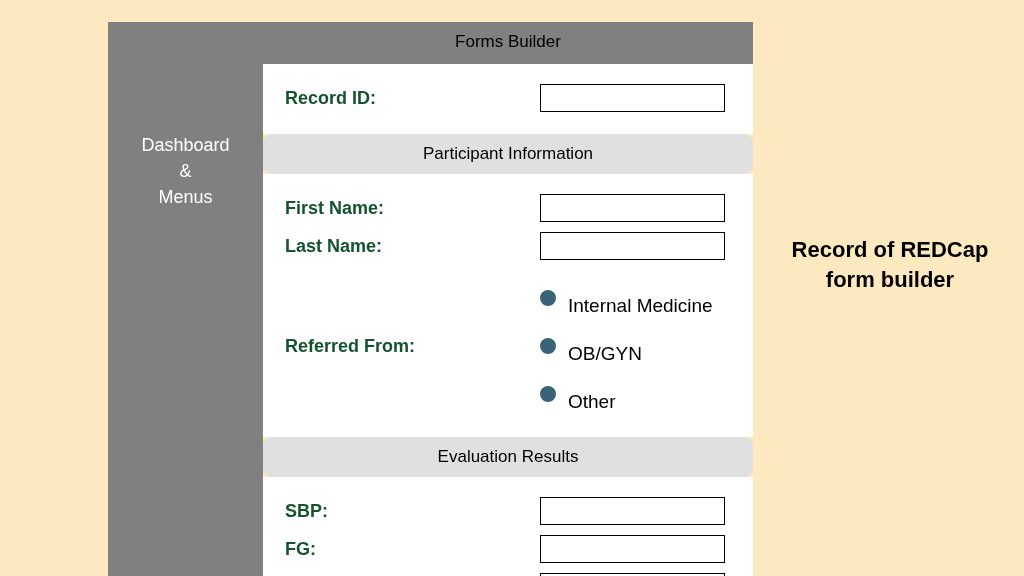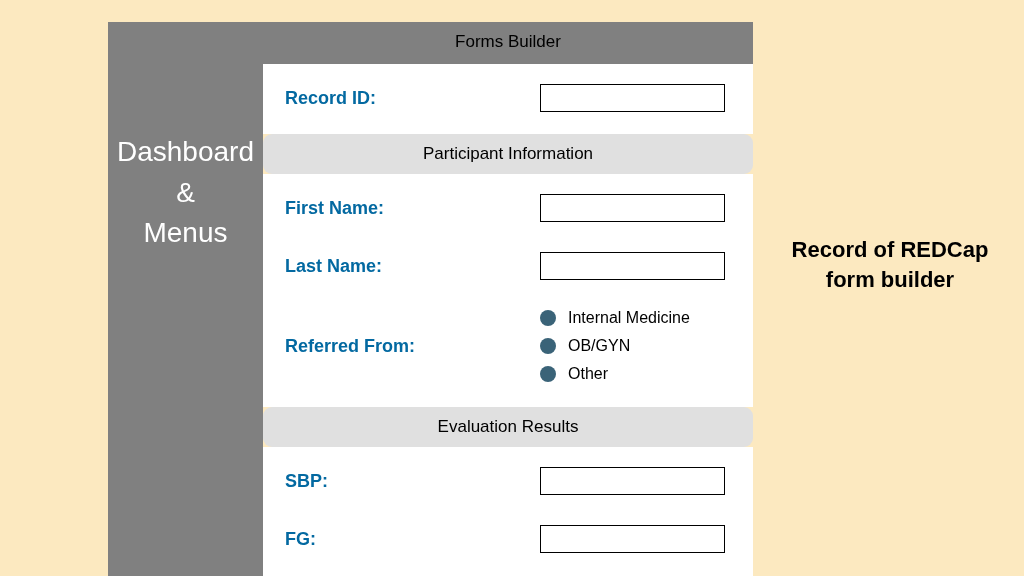--- a/index.html
+++ b/index.html
@@ -23,21 +23,21 @@
       width: 155px;
       background: #808080;
       color: #fff;
       display: flex;
       align-items: flex-start;
       justify-content: center;
       padding-top: 110px;
     }
     .sidebar-label {
       text-align: center;
-      font-size: 28px;
+      font-size: 18px;
       line-height: 1.45;
       font-weight: 400;
     }
     .main {
       flex: 1;
       display: flex;
       flex-direction: column;
     }
     .header-bar {
       background: #808080;
@@ -53,28 +53,28 @@
       background: #e0e0e0;
       text-align: center;
       font-size: 17px;
       padding: 10px 0;
       color: #000;
       border-radius: 9px;
     }
     .field-row {
       display: flex;
       align-items: center;
-      padding: 15px 22px;
+      padding: 5px 22px;
     }
     .field-row.tall { padding: 20px 22px 22px; }
     .field-label {
       width: 255px;
       font-weight: bold;
       font-size: 18px;
-      color: #0369a1;
+      color: #14532d;
     }
     .field-input {
       width: 185px;
       height: 28px;
       border: 1px solid #000;
       background: #fff;
     }
     .pad-top { padding-top: 20px; }
     .radio-group {
       display: flex;
@@ -87,22 +87,23 @@
       gap: 12px;
     }
     .radio-dot {
       width: 16px;
       height: 16px;
       border-radius: 50%;
       background: #3a6378;
       flex-shrink: 0;
     }
     .radio-label {
-      font-size: 16px;
+      font-size: 19px;
       color: #000;
+      margin-top: 16px;
     }
     .referred-row {
       display: flex;
       align-items: center;
       padding: 14px 22px 24px;
     }
     .caption {
       position: absolute;
       right: 34px;
       top: 235px;

